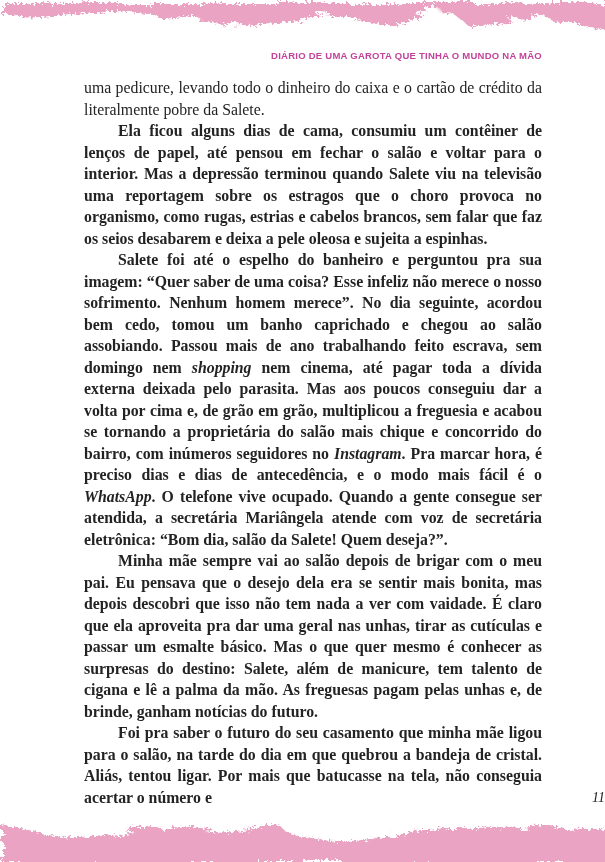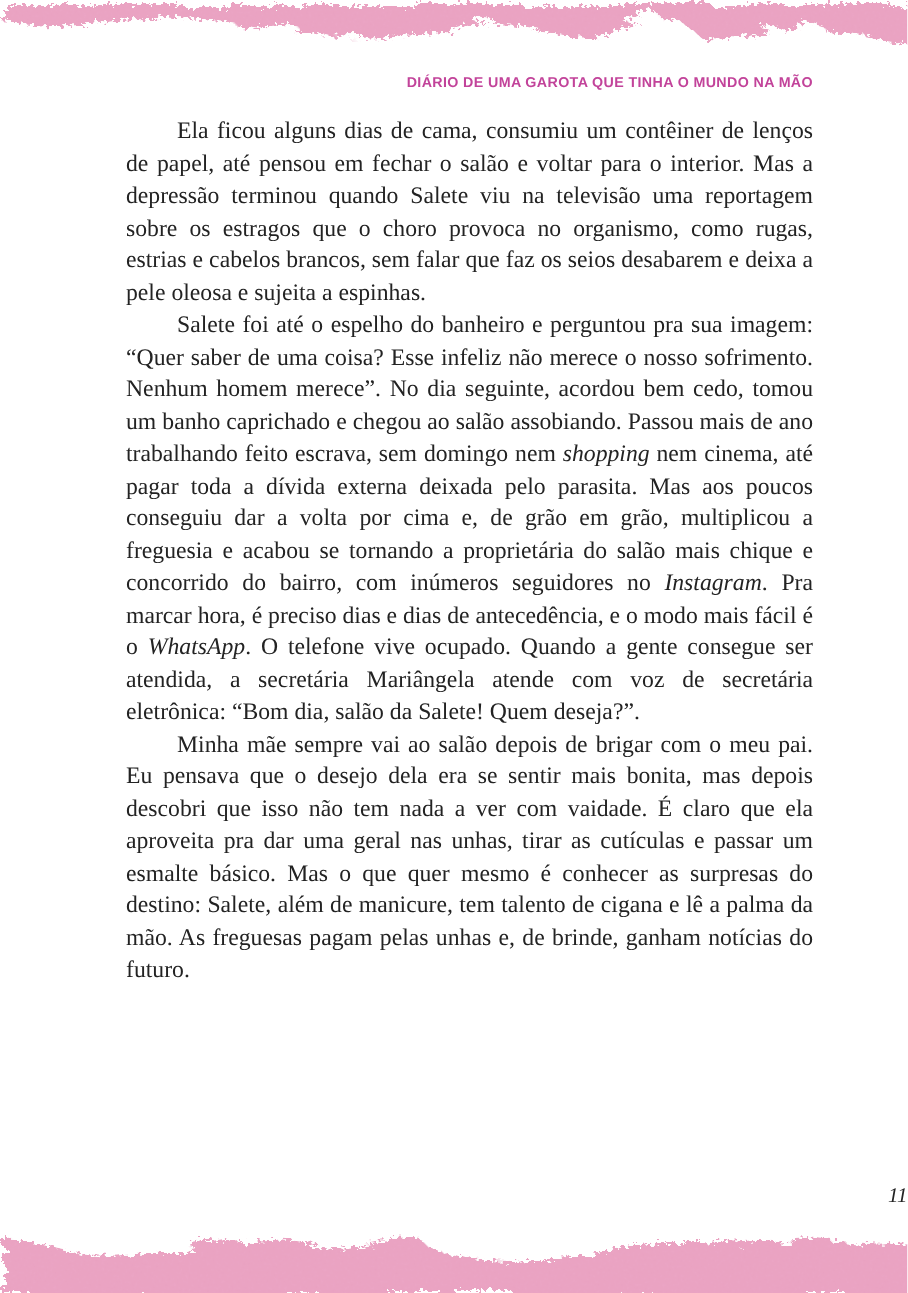--- a/index.html
+++ b/index.html
@@ -52,21 +52,21 @@
     width: 458px;
     font-size: 15.8px;
     line-height: 21.5px;
     color: var(--ink);
     text-align: justify;
   }
   .body-text p {
     margin: 0;
     text-align: justify;
   }
-  .body-text p.indent { text-indent: 34px; }
+  .body-text p.indent { text-indent: 34px; font-weight: bold; }
   .body-text em { font-style: italic; }
   .page-number {
     position: absolute;
     left: 0;
     top: 790px;
     width: 605px;
     text-align: right;
     font-family: "Liberation Serif", serif;
     font-style: italic;
     font-size: 14px;
@@ -90,23 +90,25 @@
         <feBlend in="nl" in2="d2" mode="multiply" result="m"></feBlend>
         <feComposite in="m" in2="d2" operator="in"></feComposite>
       </filter>
     </defs>
     <path filter="url(#chalk)" d="M0,0 H605 V26 L585,24 560,20 535,13 510,17 488,23 465,22 448,9 432,7 415,14 398,21 372,20 345,14 318,11 295,16 270,19 245,21 220,22 195,16 172,17 150,13 128,10 105,9 82,8 60,11 38,13 18,14 0,13 Z"></path>
   </svg>
 
   <div class="running-header">DIÁRIO DE UMA GAROTA QUE TINHA O MUNDO NA MÃO</div>
 
   <div class="body-text">
+      <p class=""><span>uma pedicure, levando todo o dinheiro do caixa e o cartão de crédito da literalmente pobre da Salete.</span></p>
       <p class="indent"><span>Ela ficou alguns dias de cama, consumiu um contêiner de lenços de papel, até pensou em fechar o salão e voltar para o interior. Mas a depressão terminou quando Salete viu na televisão uma reportagem sobre os estragos que o choro provoca no organismo, como rugas, estrias e cabelos brancos, sem falar que faz os seios desabarem e deixa a pele oleosa e sujeita a espinhas.</span></p>
       <p class="indent"><span>Salete foi até o espelho do banheiro e perguntou pra sua imagem: “Quer saber de uma coisa? Esse infeliz não merece o nosso sofrimento. Nenhum homem merece”. No dia seguinte, acordou bem cedo, tomou um banho caprichado e chegou ao salão assobiando. Passou mais de ano trabalhando feito escrava, sem domingo nem </span><em>shopping</em><span> nem cinema, até pagar toda a dívida externa deixada pelo parasita. Mas aos poucos conseguiu dar a volta por cima e, de grão em grão, multiplicou a freguesia e acabou se tornando a proprietária do salão mais chique e concorrido do bairro, com inúmeros seguidores no </span><em>Instagram</em><span>. Pra marcar hora, é preciso dias e dias de antecedência, e o modo mais fácil é o </span><em>WhatsApp</em><span>. O telefone vive ocupado. Quando a gente consegue ser atendida, a secretária Mariângela atende com voz de secretária eletrônica: “Bom dia, salão da Salete! Quem deseja?”.</span></p>
       <p class="indent"><span>Minha mãe sempre vai ao salão depois de brigar com o meu pai. Eu pensava que o desejo dela era se sentir mais bonita, mas depois descobri que isso não tem nada a ver com vaidade. É claro que ela aproveita pra dar uma geral nas unhas, tirar as cutículas e passar um esmalte básico. Mas o que quer mesmo é conhecer as surpresas do destino: Salete, além de manicure, tem talento de cigana e lê a palma da mão. As freguesas pagam pelas unhas e, de brinde, ganham notícias do futuro.</span></p>
+      <p class="indent"><span>Foi pra saber o futuro do seu casamento que minha mãe ligou para o salão, na tarde do dia em que quebrou a bandeja de cristal. Aliás, tentou ligar. Por mais que batucasse na tela, não conseguia acertar o número e</span></p>
     </div>
 
   <div class="page-number">11</div>
 
   <svg class="band band-bottom" width="605" height="50" viewBox="0 0 605 50" aria-hidden="true">
     <path filter="url(#chalk)" d="M0,12 L25,14 50,20 75,23 100,21 125,17 150,13 175,12 200,15 225,17 250,13 275,12 295,20 315,25 340,26 365,23 390,20 415,15 440,12 465,12 490,15 515,13 540,11 565,14 585,15 605,13 V50 H0 Z"></path>
   </svg>
 
 </div>
 

